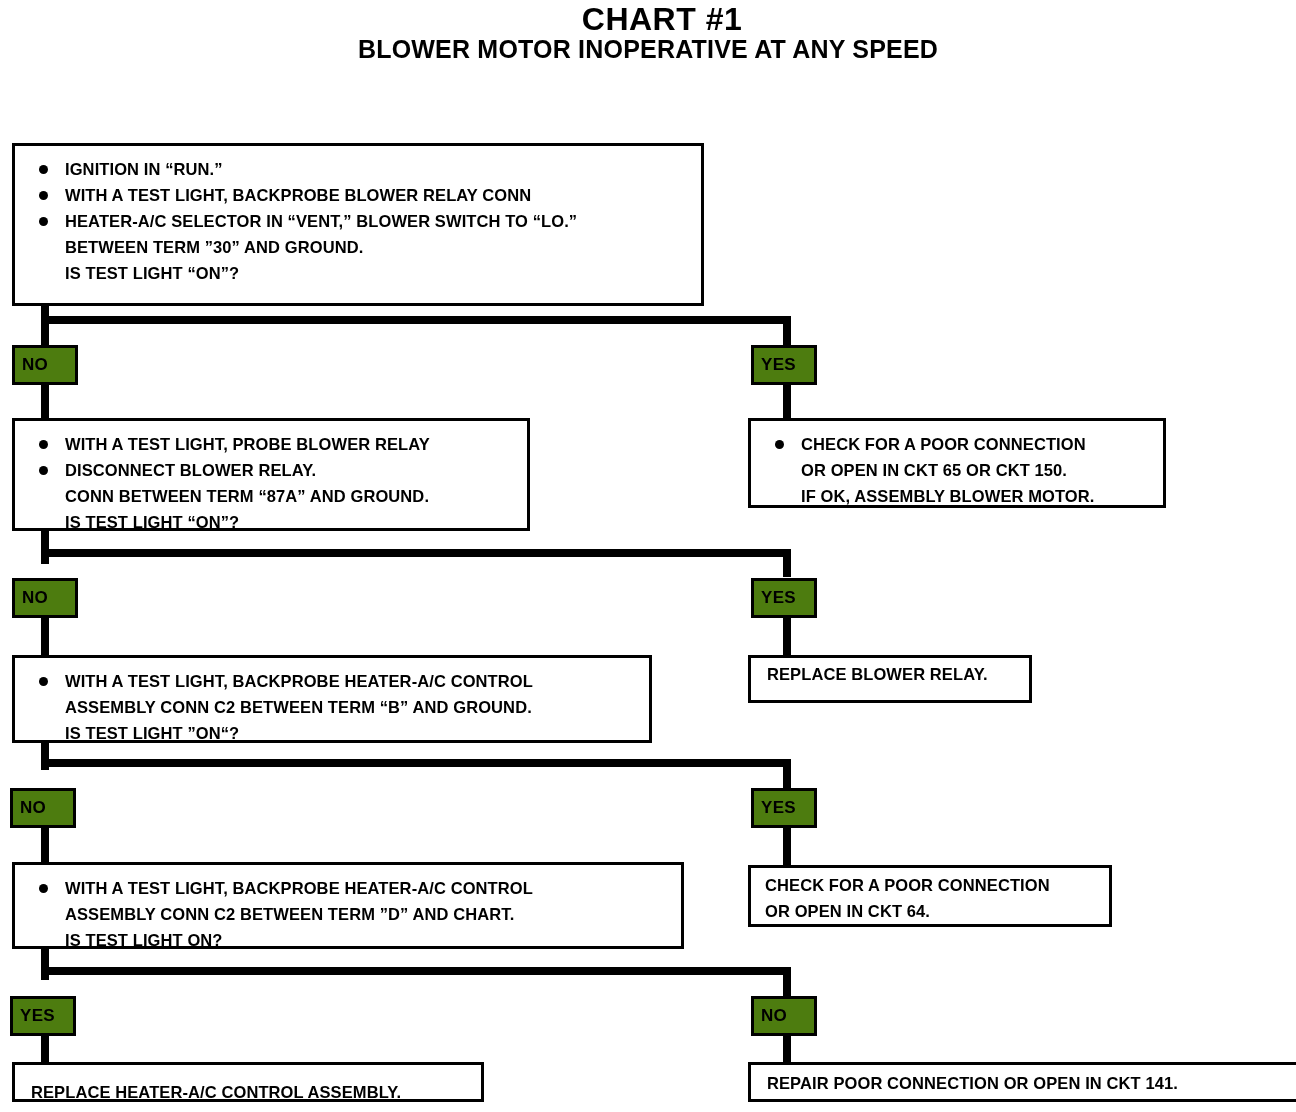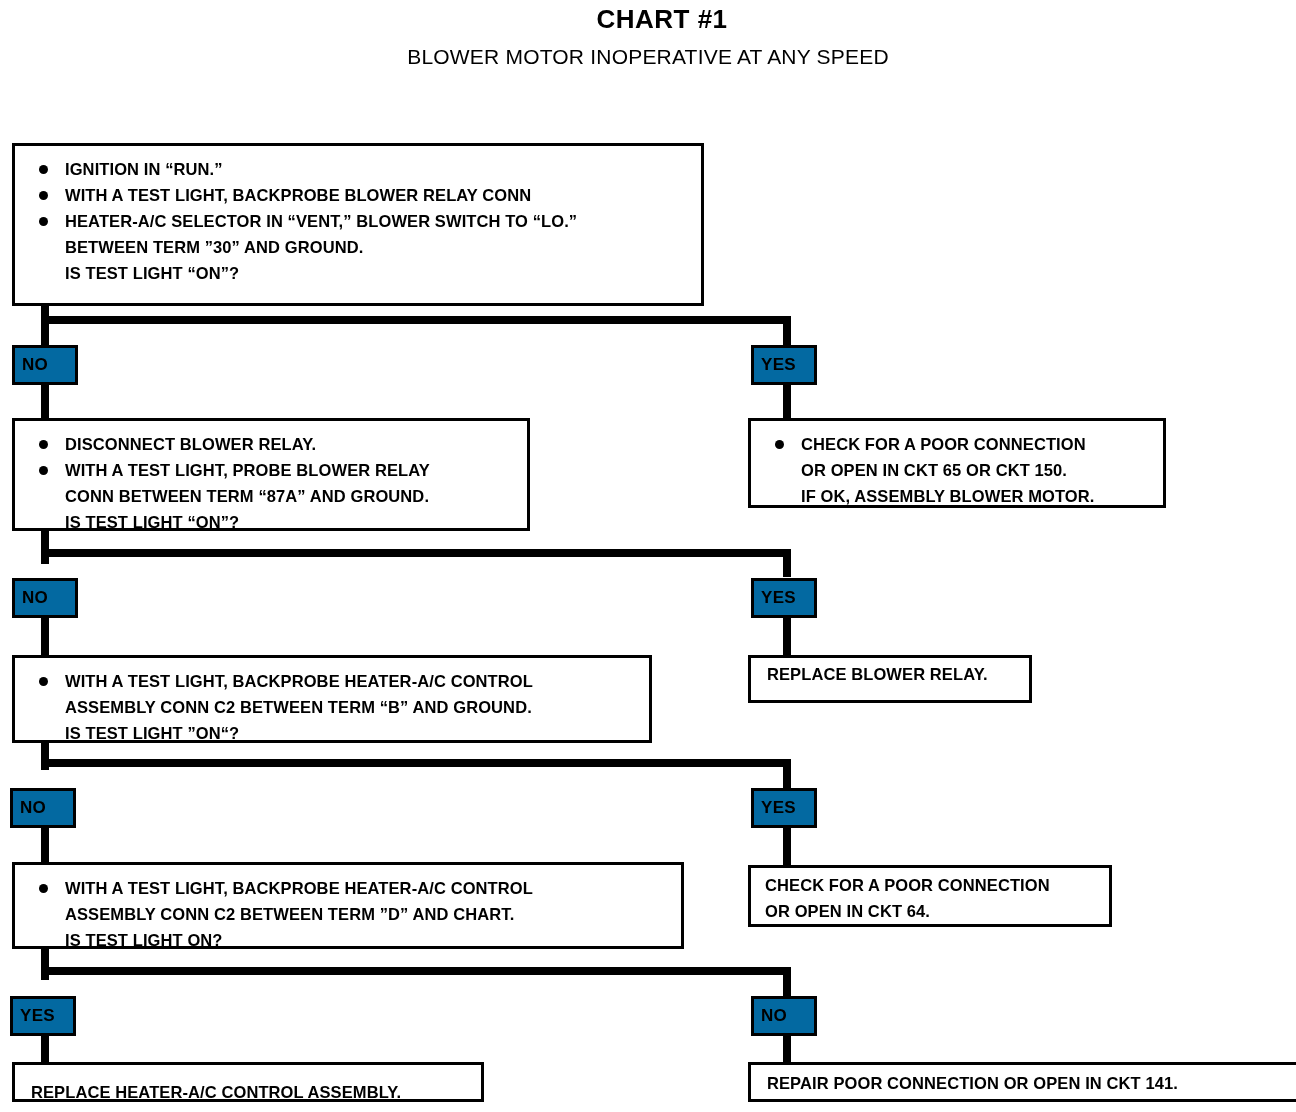--- a/index.html
+++ b/index.html
@@ -21,34 +21,34 @@
 
   
   .title-block {
     position: absolute;
     left: 0;
     top: 4px;
     width: 1296px;
     text-align: center;
   }
   .title-main {
-    font-size: 26px;
+    font-size: 32px;
     font-weight: bold;
     letter-spacing: 0.5px;
     line-height: 30px;
     white-space: nowrap;
     padding-left: 28px;
   }
   .title-sub {
-    font-size: 21px;
-    font-weight: normal;
+    font-size: 25px;
+    font-weight: bold;
     letter-spacing: 0.2px;
     line-height: 26px;
     white-space: nowrap;
-    margin-top: 10px;
+    margin-top: 2px;
   }
 
   
   .node {
     position: absolute;
     box-sizing: border-box;
     border: 3px solid #000000;
     background: #ffffff;
     z-index: 3;
   }
@@ -82,21 +82,21 @@
   }
   .plain-row {
     padding-left: 8px;
   }
 
   
   .decision {
     position: absolute;
     box-sizing: border-box;
     border: 3px solid #000000;
-    background: #0369a1;
+    background: #4d7c0f;
     z-index: 4;
     display: flex;
     align-items: center;
   }
   .decision span {
     font-size: 17px;
     font-weight: bold;
     padding-left: 7px;
     letter-spacing: 0.3px;
   }
@@ -161,22 +161,22 @@
 
   <div class="decision" style="left:12px; top:345px; width:66px; height:40px;">
     <span>NO</span>
   </div>
   <div class="decision" style="left:751px; top:345px; width:66px; height:40px;">
     <span>YES</span>
   </div>
 
   <div class="node" style="left:12px; top:418px; width:518px; height:113px;">
     <div class="node-inner">
+      <span class="line bullet-row">WITH A TEST LIGHT, PROBE BLOWER RELAY</span>
       <span class="line bullet-row">DISCONNECT BLOWER RELAY.</span>
-      <span class="line bullet-row">WITH A TEST LIGHT, PROBE BLOWER RELAY</span>
       <span class="line nobullet-row">CONN BETWEEN TERM “87A” AND GROUND.</span>
       <span class="line nobullet-row">IS TEST LIGHT “ON”?</span>
     </div>
   </div>
 
   <div class="node" style="left:748px; top:418px; width:418px; height:90px;">
     <div class="node-inner">
       <span class="line bullet-row">CHECK FOR A POOR CONNECTION</span>
       <span class="line nobullet-row">OR OPEN IN CKT 65 OR CKT 150.</span>
       <span class="line nobullet-row">IF OK, ASSEMBLY BLOWER MOTOR.</span>

